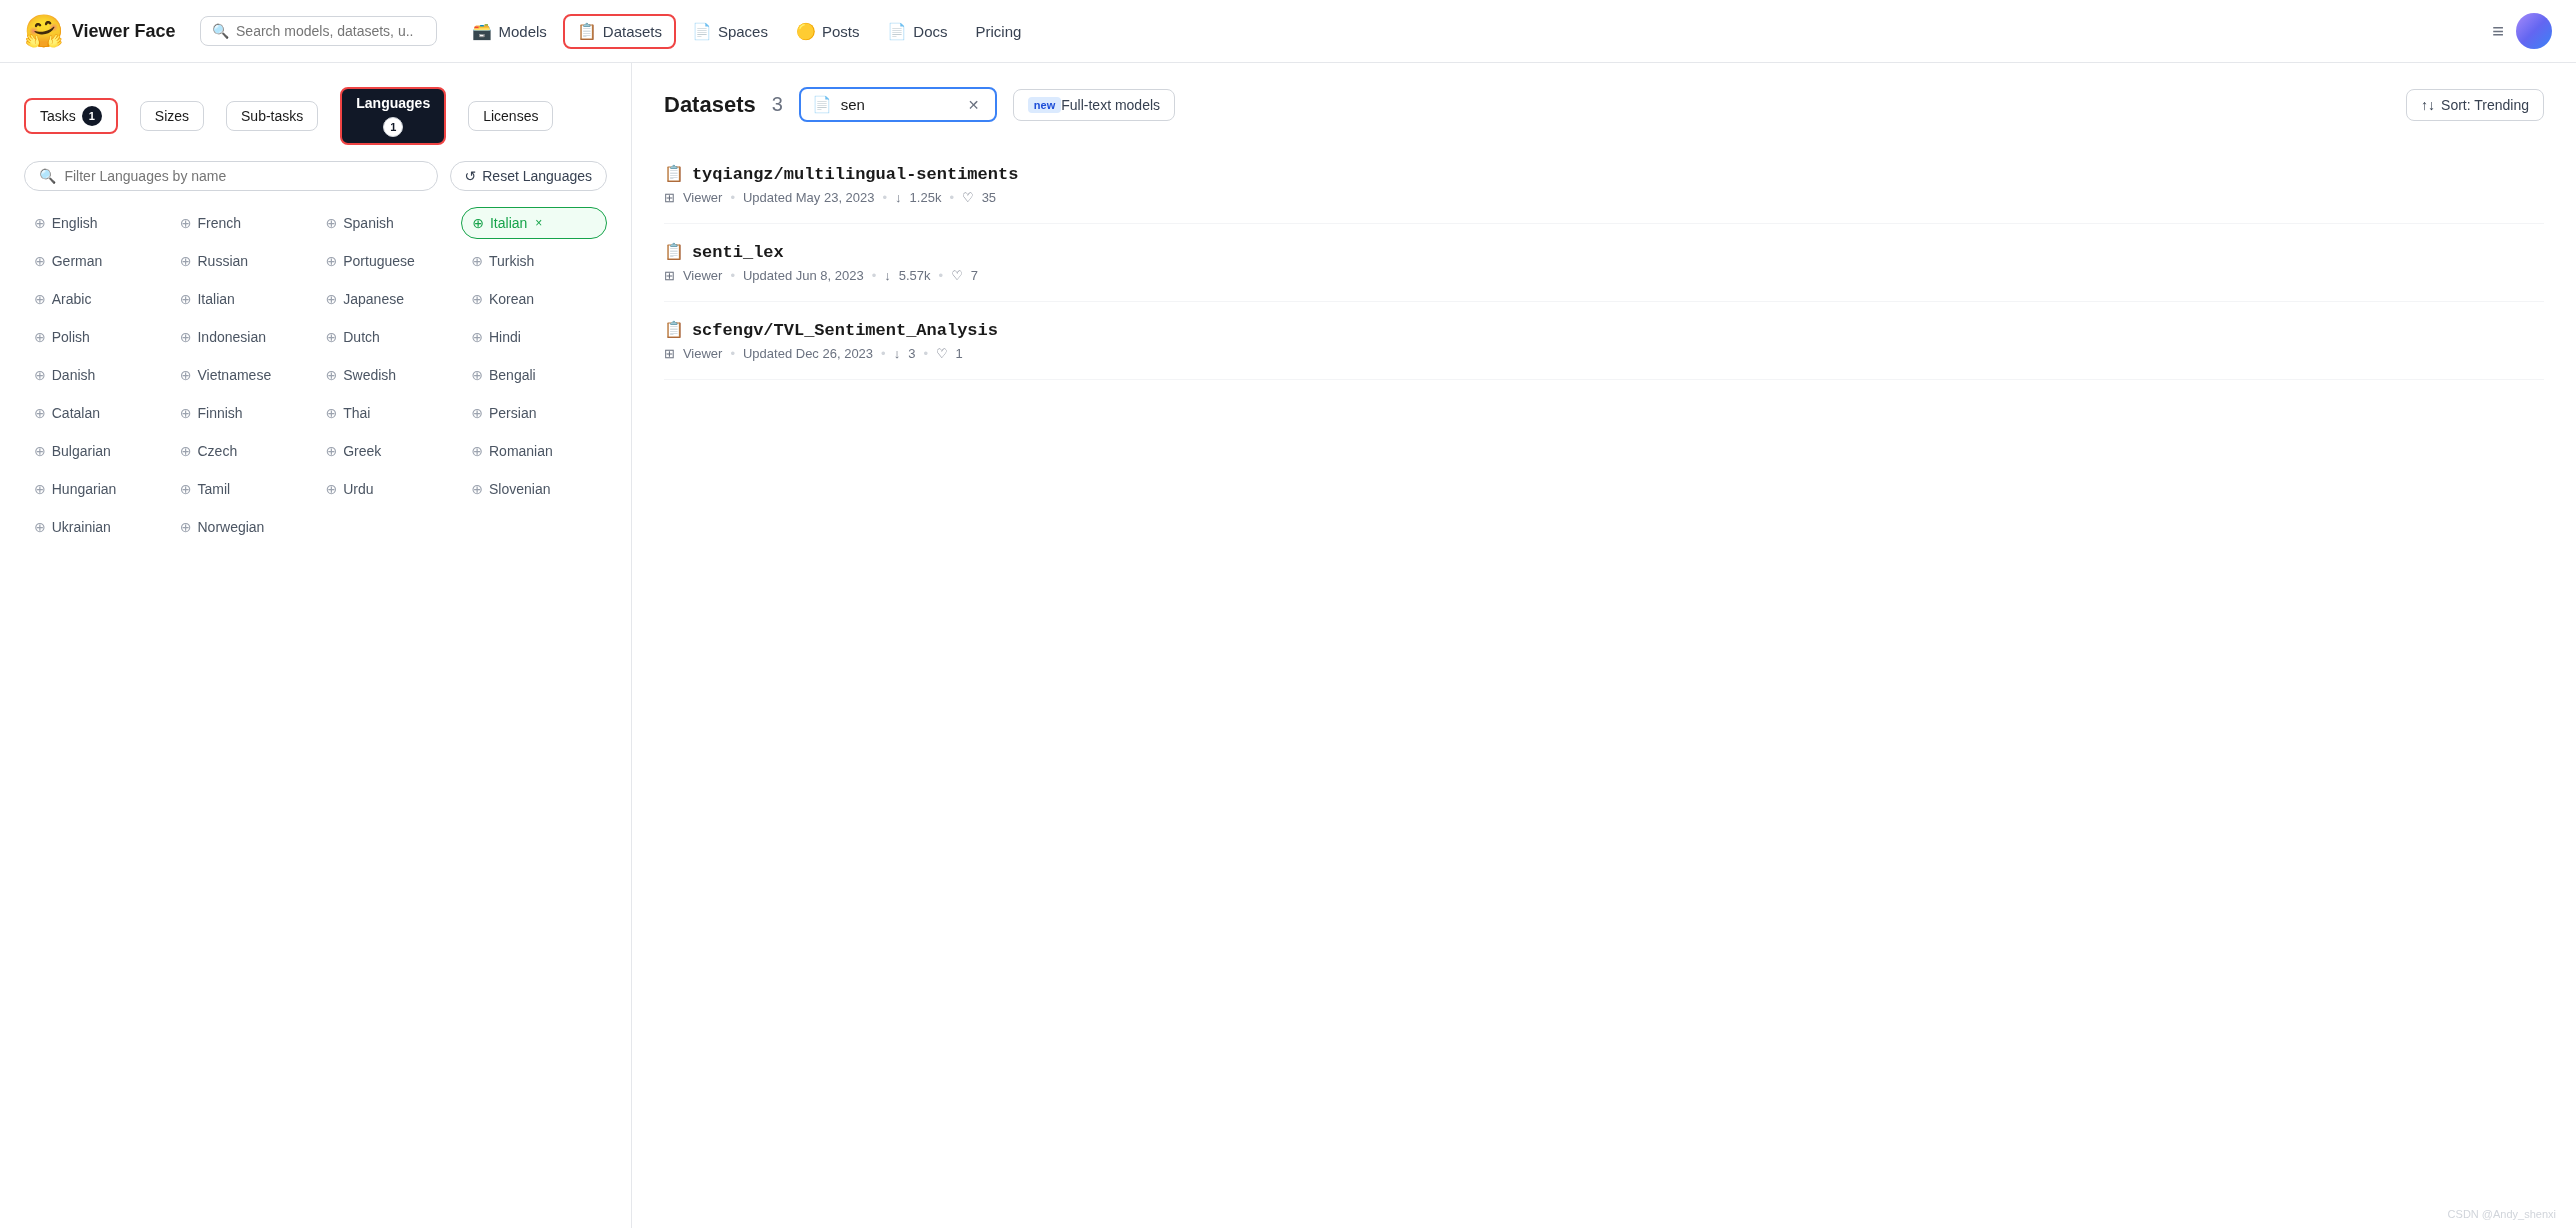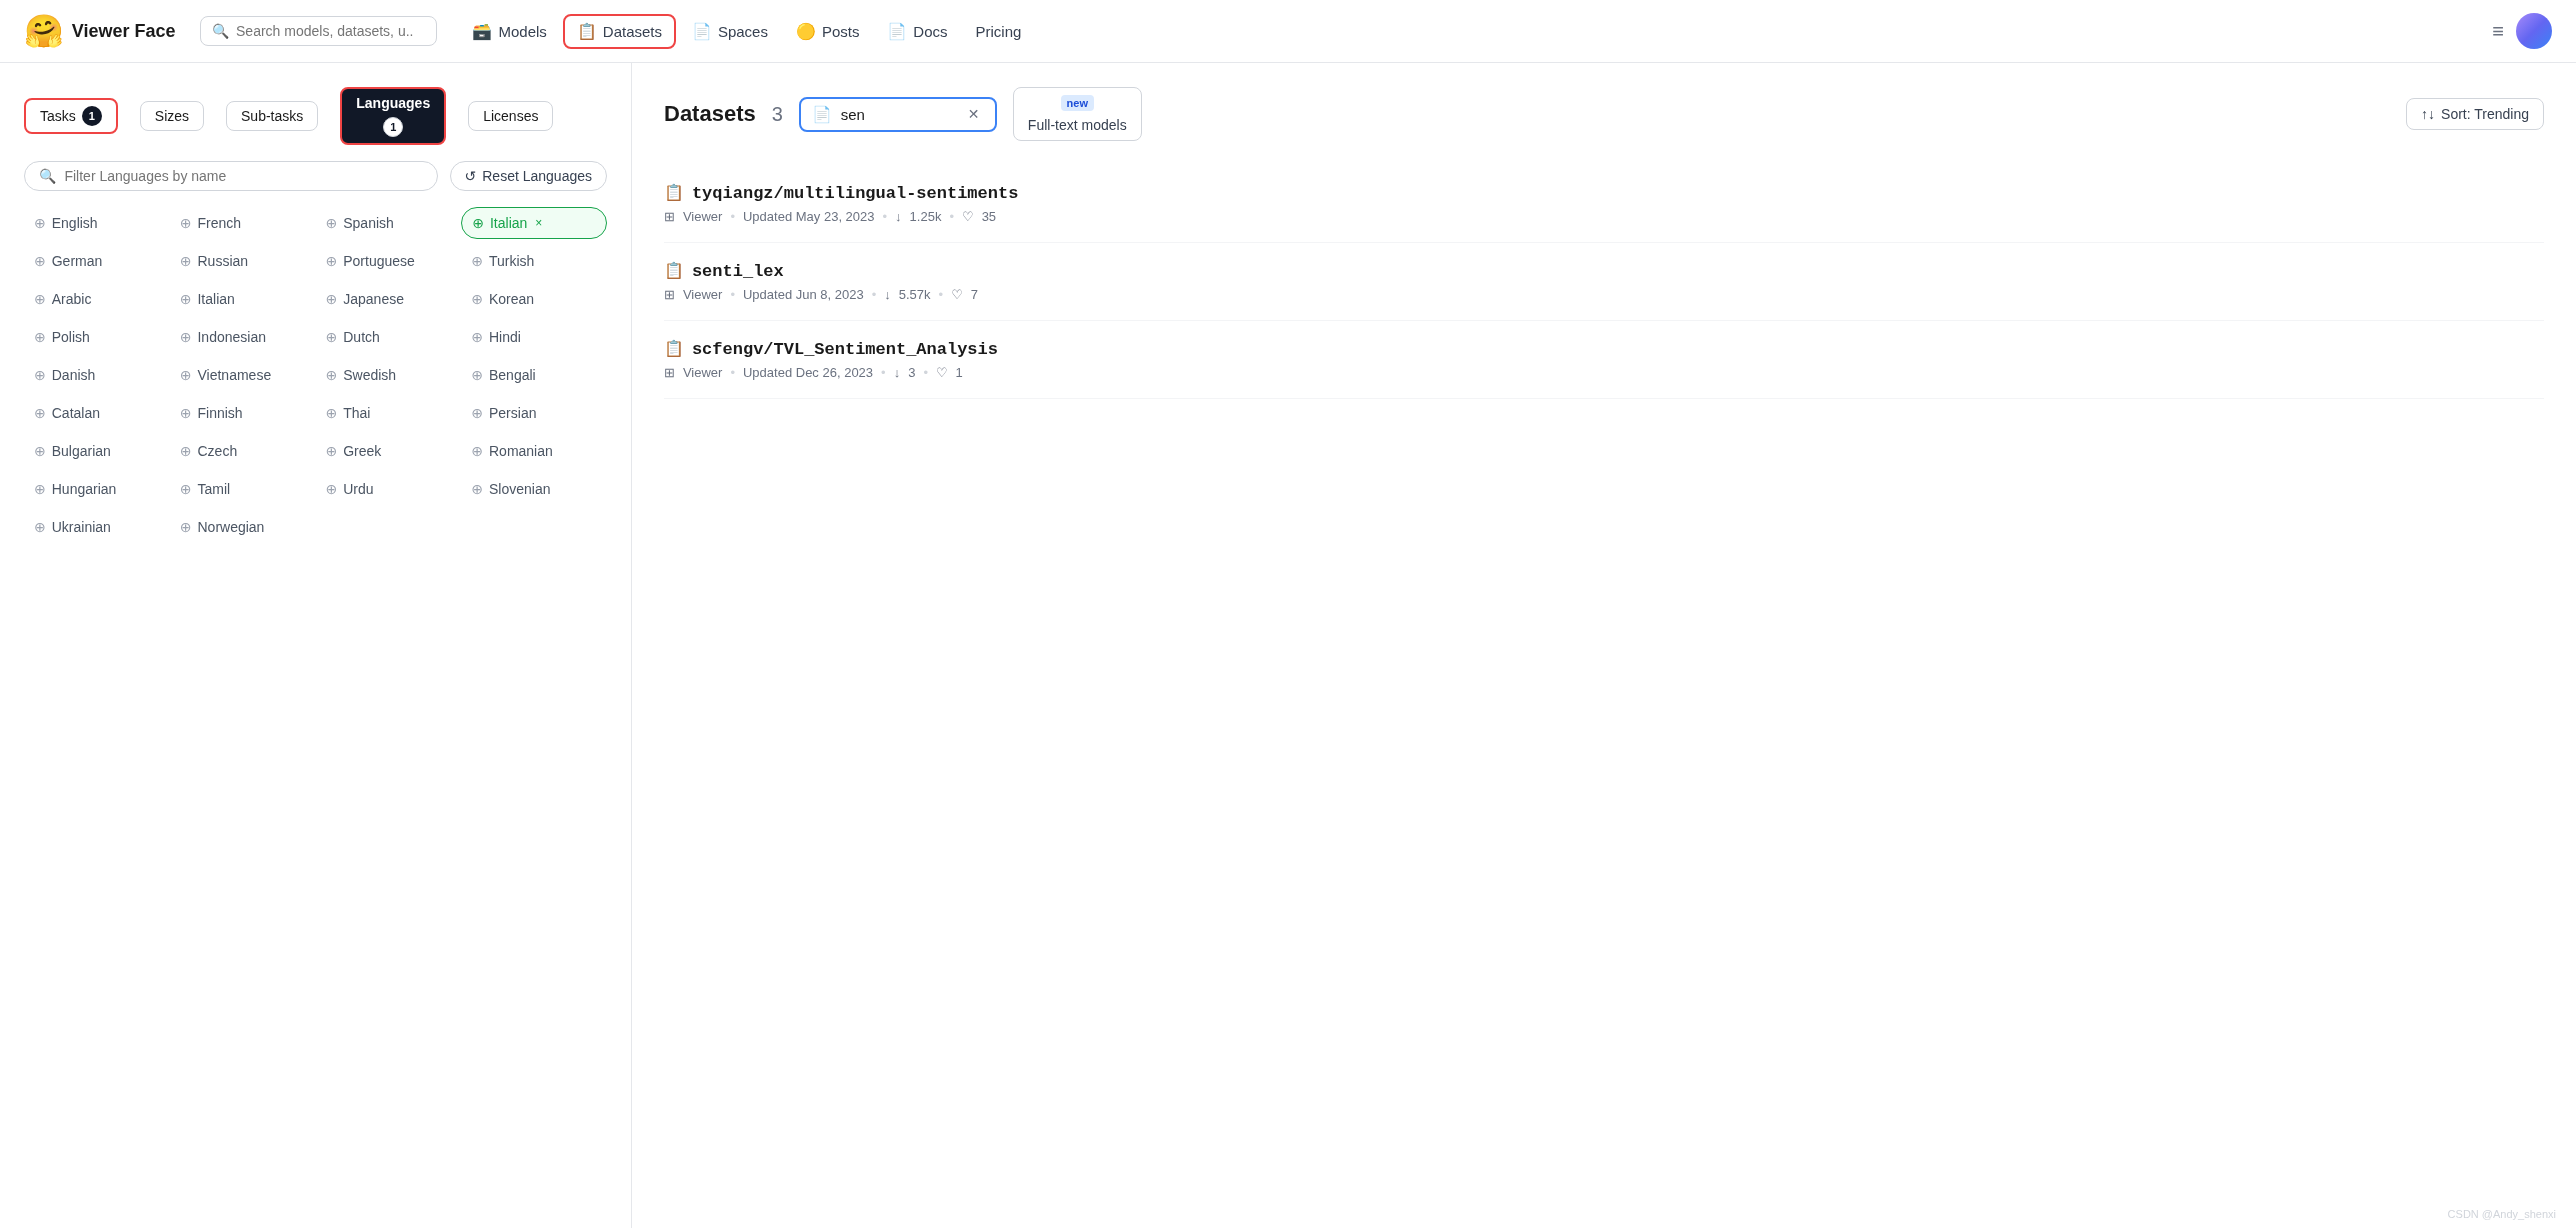--- a/index.html
+++ b/index.html
@@ -96,23 +96,23 @@
     .datasets-count { font-size: 20px; color: #6b7280; }
     .search-input-box {
       display: flex; align-items: center; gap: 8px;
       border: 2px solid #3b82f6; border-radius: 8px;
       padding: 6px 12px; min-width: 198px;
     }
     .search-input-box input { border: none; outline: none; font-size: 15px; color: #1a1a1a; width: 119px; }
     .search-input-box .file-icon { font-size: 16px; color: #6b7280; }
     .clear-btn { cursor: pointer; color: #6b7280; font-size: 14px; }
     .fulltext-btn {
-      display: flex; align-items: center; gap: 6px;
+      display: flex; align-items: center; 
       border: 1px solid #d1d5db; border-radius: 8px; padding: 7px 14px;
-      cursor: pointer; font-size: 14px; color: #374151; flex-direction: column;
+      cursor: pointer; font-size: 14px; color: #374151;
     }
     .new-badge { background: #dbeafe; color: #1d4ed8; font-size: 11px; padding: 2px 6px; border-radius: 4px; font-weight: 600; }
     .sort-btn {
       display: flex; align-items: center; gap: 6px;
       border: 1px solid #d1d5db; border-radius: 8px; padding: 7px 14px;
       cursor: pointer; font-size: 14px; color: #374151; margin-left: auto;
     }
 
     
     .dataset-list { display: flex; flex-direction: column; gap: 0; }

